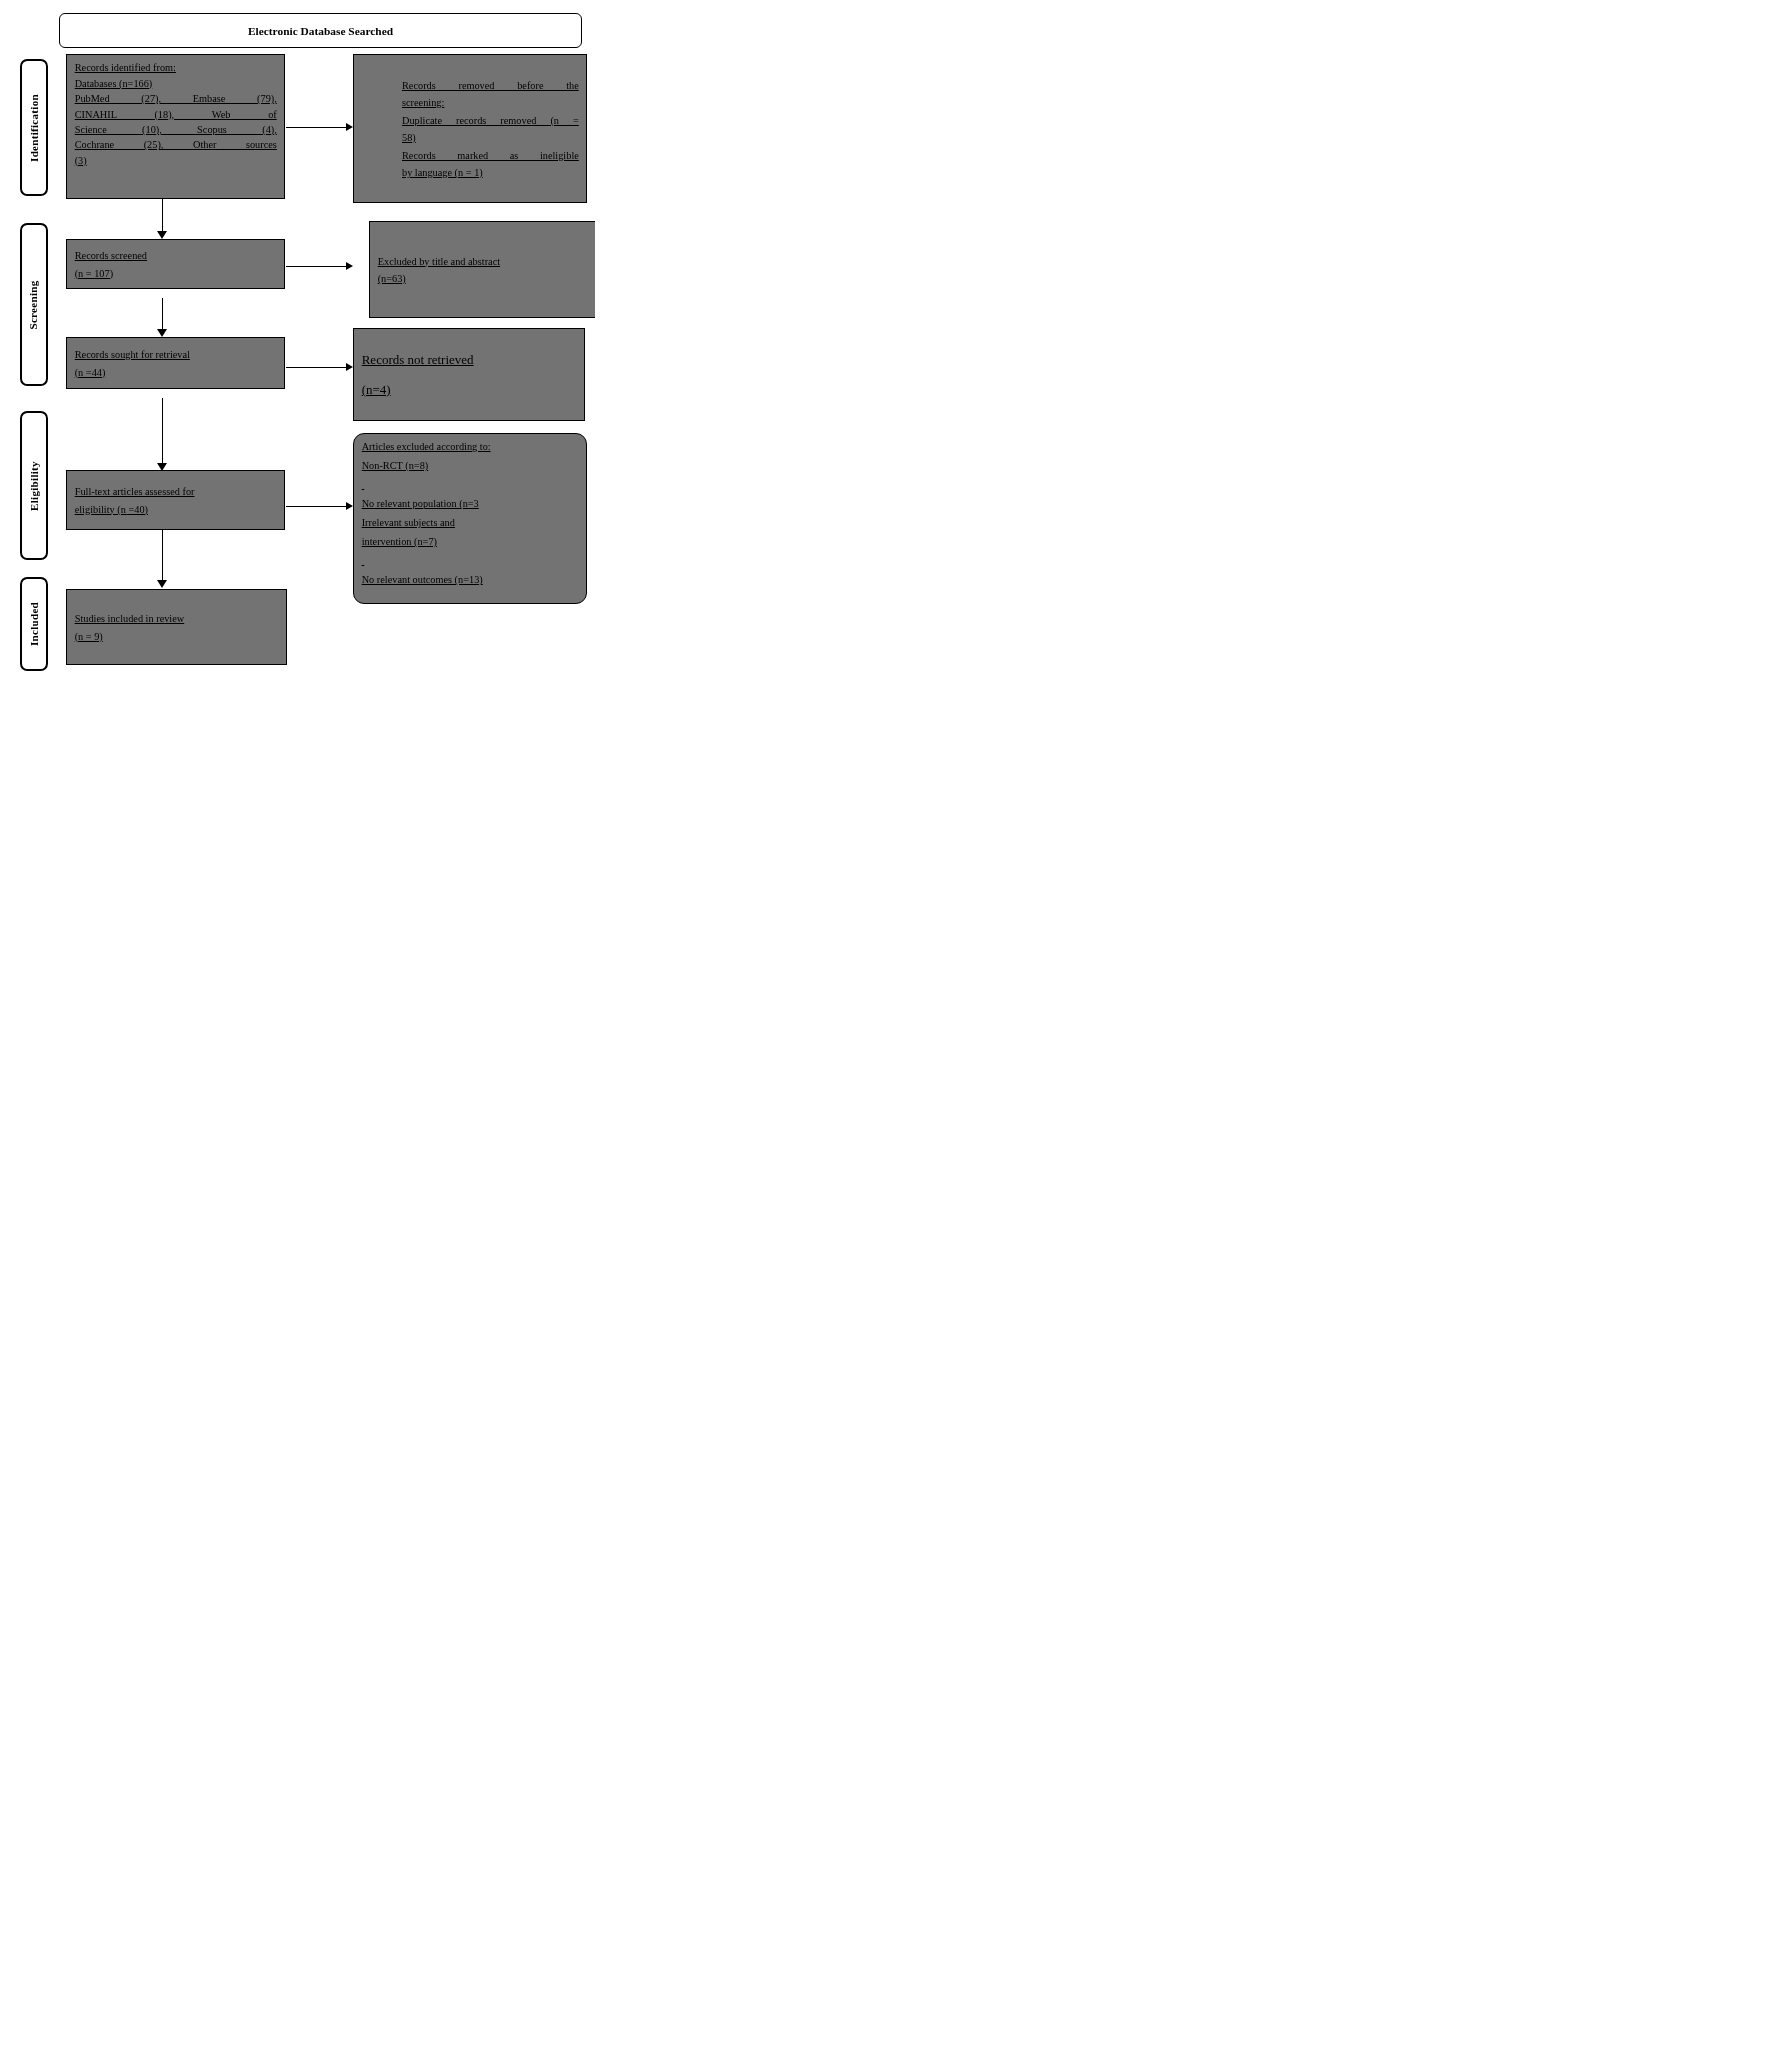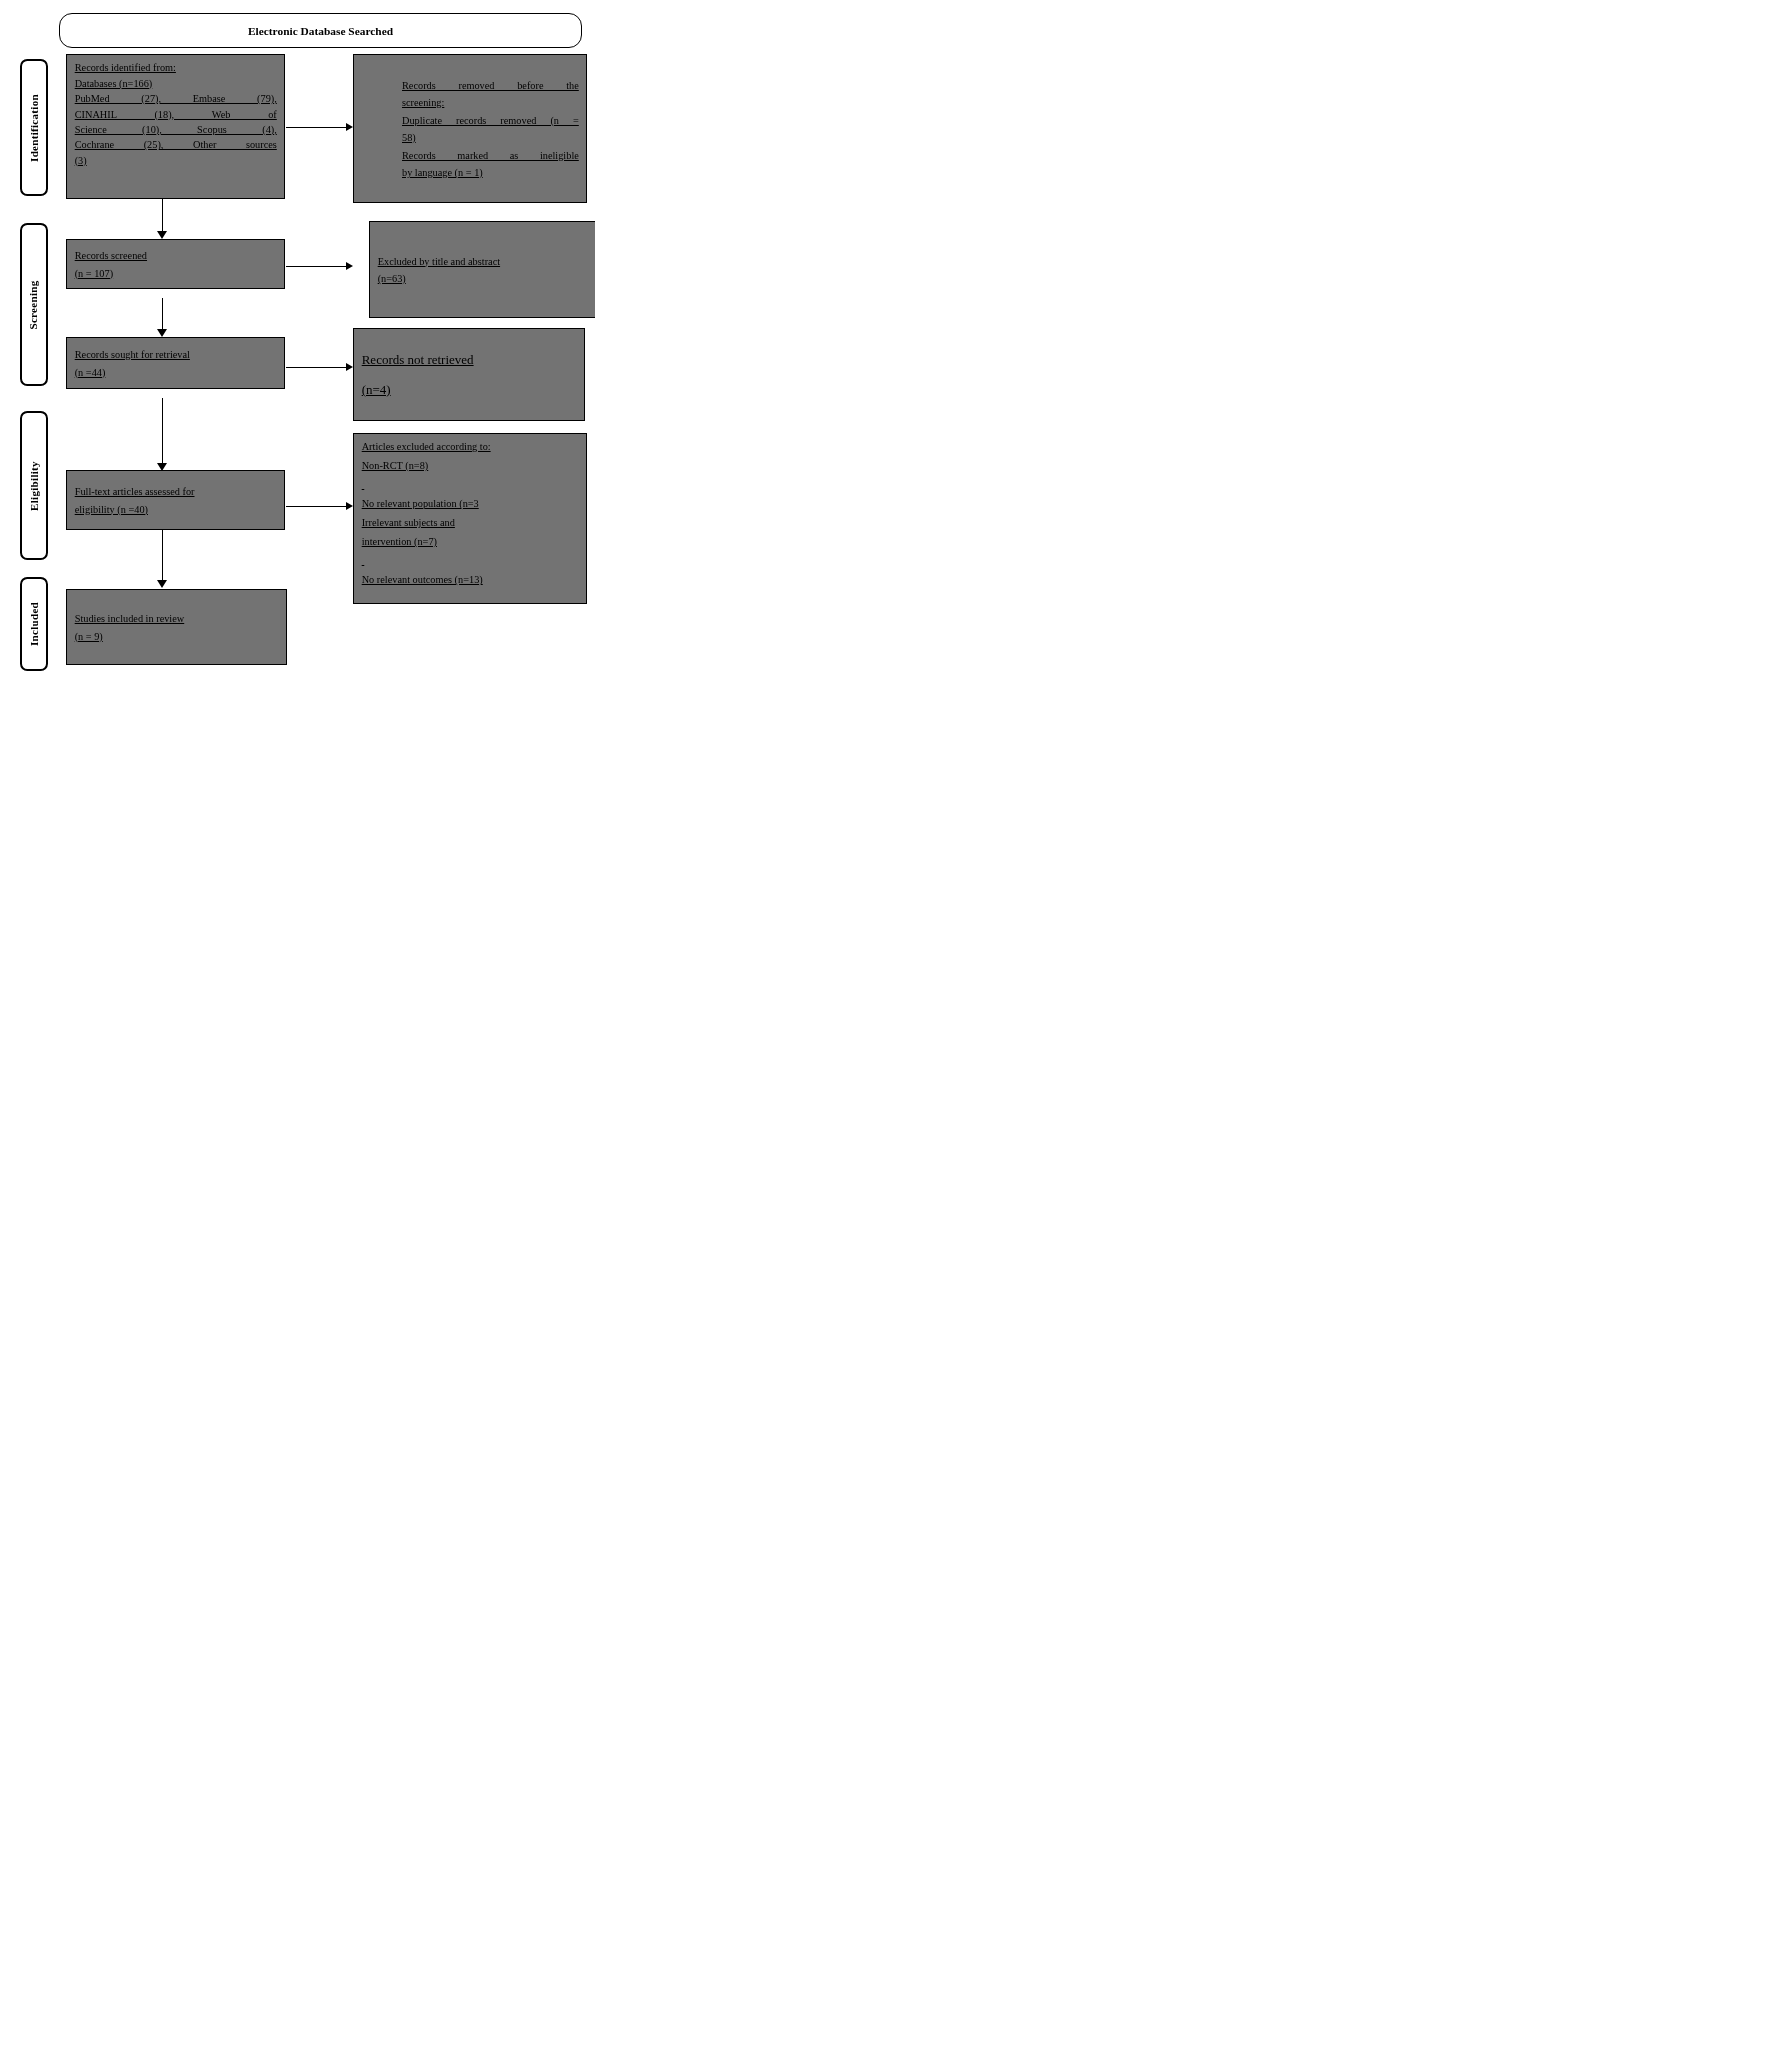--- a/index.html
+++ b/index.html
@@ -32,32 +32,32 @@
     justify-content: center;
   }
   .ln { white-space: nowrap; }
   .ln:empty::before { content: "\a0"; }
   .just {
     white-space: normal;
     text-align: justify;
     text-align-last: justify;
   }
   .lh17 { line-height: 1.7; }
-  .lh185 { line-height: 1.85; }
+  .lh185 { line-height: 1.85; border-radius: 11px; }
   .big {
     font-size: 13px;
     line-height: 2.3;
   }
   .title-box {
     position: absolute;
     box-sizing: border-box;
     left: 59px; top: 13px;
     width: 523px; height: 35px;
     border: 1.5px solid #000000;
-    border-radius: 13px;
+    border-radius: 6px;
     display: flex;
     align-items: center;
     justify-content: center;
     font-weight: bold;
     font-size: 11.4px;
   }
   .stage {
     position: absolute;
     box-sizing: border-box;
     left: 19.6px;

